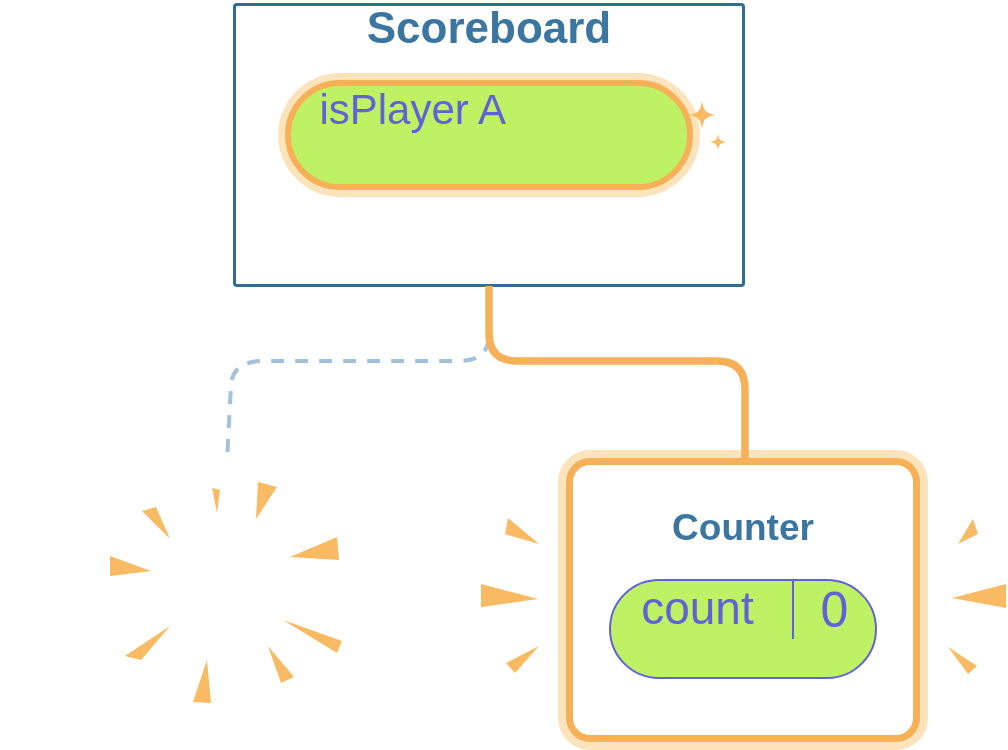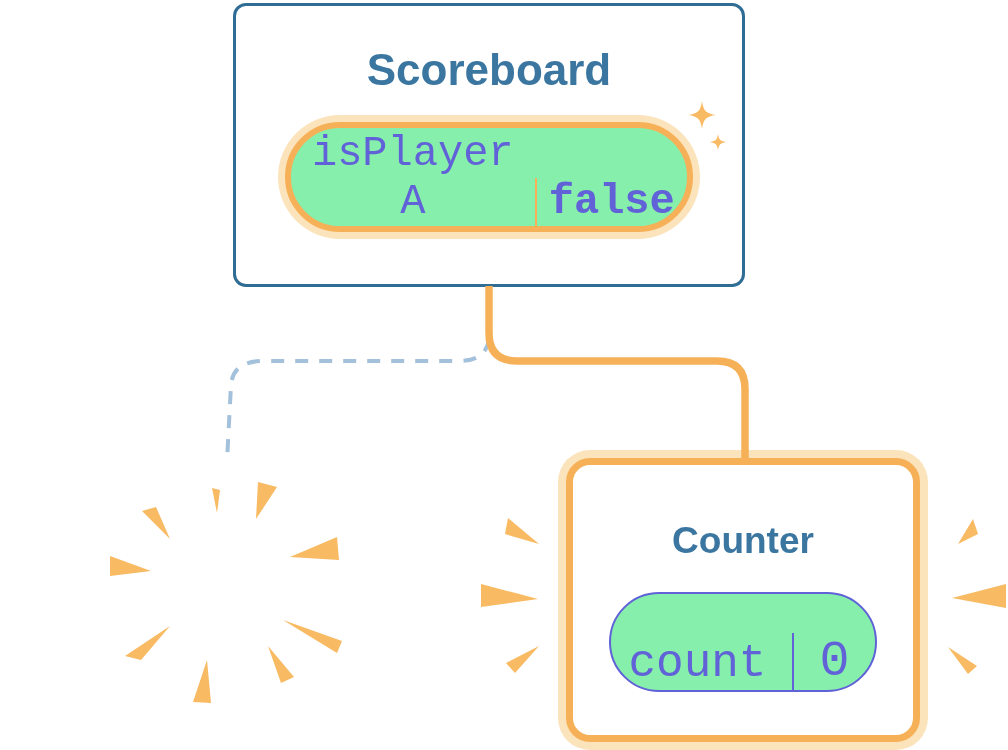--- a/index.html
+++ b/index.html
@@ -7,29 +7,29 @@
     position:relative; width:1008px; height:750px;
     background:var(--background,#ffffff); overflow:hidden;
     font-family:"Liberation Sans", sans-serif;
   }
   .card { position:absolute; background:#fff; box-sizing:border-box; z-index:1; }
 
   
   .scoreboard {
     left:233px; top:3px; width:512px; height:284px;
     border:3px solid var(--component-border-blue,#2F6D94);
-    border-radius:13px; text-align:center; padding-top:42px;
+    border-radius:4px; text-align:center; 
   }
   .sb-title {
     font-size:44px; line-height:44px; font-weight:600;
     color:var(--component-title-blue,#3A76A0);
   }
   .state-pill {
-    display:flex; align-items:flex-end; background:#86efac; overflow:hidden;
-    box-sizing:border-box; border-radius:60px;font-family:Liberation Mono, monospace;
+    display:flex; align-items:flex-start; background:#bef264; overflow:hidden;
+    box-sizing:border-box; border-radius:60px;
   }
   .sb-pill {
     width:408px; height:110px; margin:30px auto 0;
     border:6px solid var(--highlight-orange,#F6B158);
     box-shadow:0 0 0 7px var(--highlight-orange-glow,#FBE3BC);
   }
   .pill-cell { display:flex; align-items:center; justify-content:center; }
   .sb-pill .pill-key {
     flex:0 0 61.5%; font-size:42px; color:var(--state-purple,#6161D8);
   }
@@ -42,21 +42,21 @@
   .destroyed {
     left:103px; top:480px; width:250px; height:224px;
     border-radius:18px; transform:rotate(11deg);
   }
 
   
   .counter {
     left:566px; top:458px; width:354px; height:284px;
     border:7px solid var(--highlight-orange,#F6B158);
     box-shadow:0 0 0 8px var(--highlight-orange-glow,#FBE3BC);
-    border-radius:24px; text-align:center; padding-top:57px;
+    border-radius:24px; text-align:center; padding-top:44px;
   }
   .cn-title {
     font-size:37px; line-height:37px; font-weight:600;
     color:var(--component-title-blue,#3A76A0);
   }
   .cn-pill {
     width:268px; height:100px; margin:33px auto 0;
     border:2.5px solid var(--state-purple,#6161D8);
     gap:8px;
   }
@@ -81,21 +81,20 @@
 </style>
 </head>
 <body>
 
 <div class="stage">
 
   <div class="card scoreboard">
     <div class="sb-title">Scoreboard</div>
     <div class="state-pill sb-pill">
       <div class="pill-cell pill-key">isPlayer A</div>
-      <div class="pill-cell pill-val">false</div>
     </div>
   </div>
 
   <div class="card destroyed"></div>
 
   <div class="card counter">
     <div class="cn-title">Counter</div>
     <div class="state-pill cn-pill">
       <div class="pill-cell pill-key">count</div>
       <div class="pill-cell pill-val">0</div>

